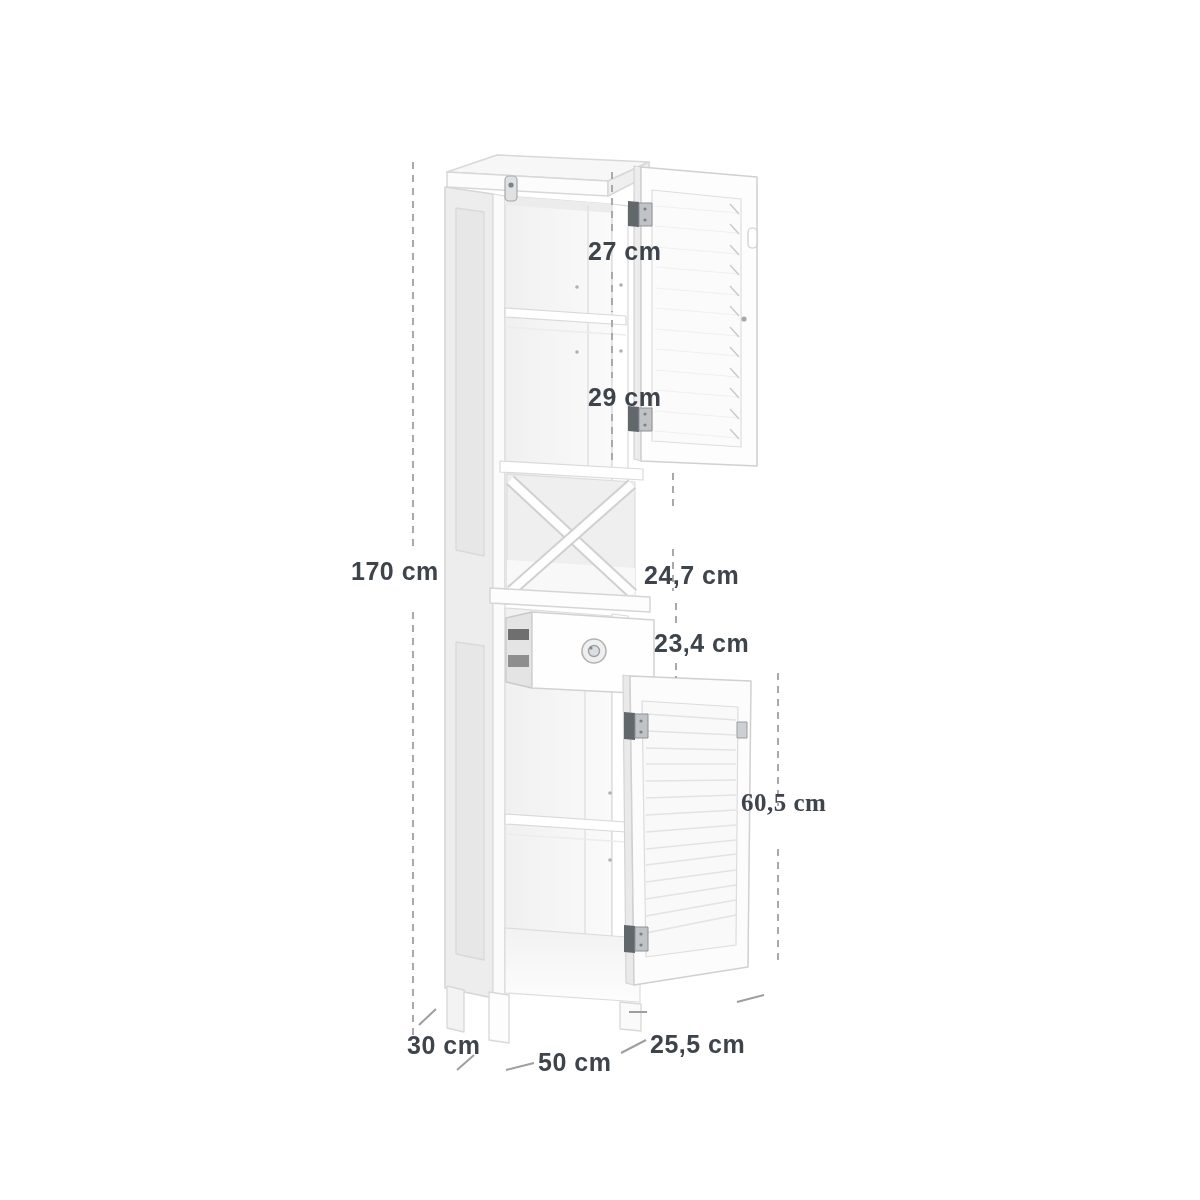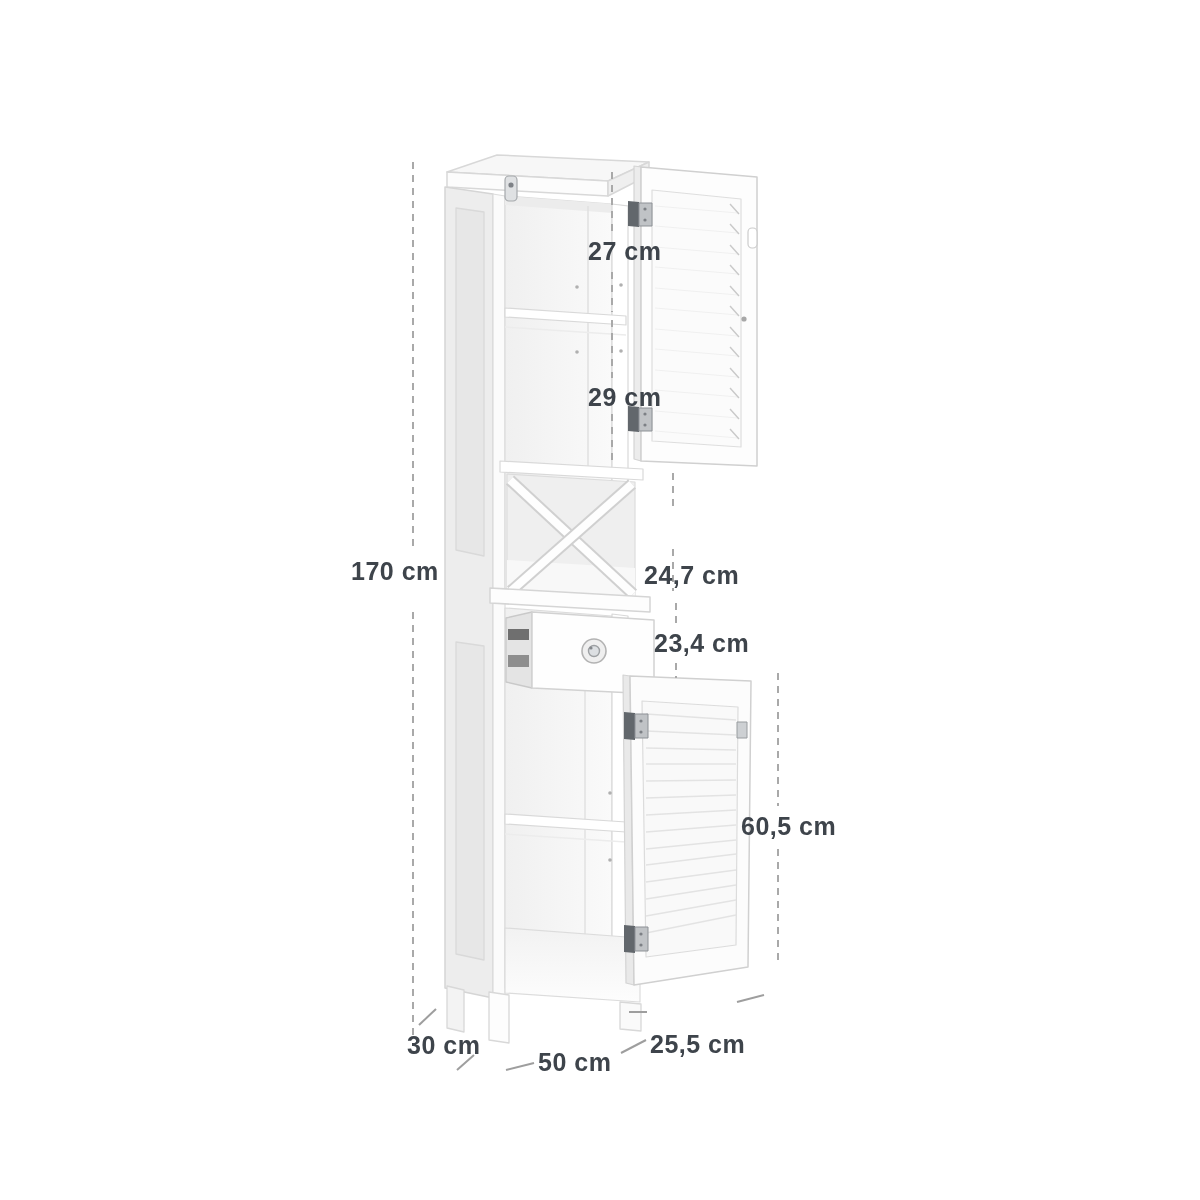--- a/index.html
+++ b/index.html
@@ -242,20 +242,20 @@
   <div class="dim-label" style="left:351px;top:559px;">170 cm</div>
 
   <div class="dim-label" style="left:588px;top:239px;">27 cm</div>
 
   <div class="dim-label" style="left:588px;top:385px;">29 cm</div>
 
   <div class="dim-label" style="left:644px;top:516px;margin-top:47px;">24,7 cm</div>
 
   <div class="dim-label" style="left:654px;top:631px;">23,4 cm</div>
 
-  <div class="dim-label" style="left:741px;top:814px;">60,5 cm</div>
+  <div class="dim-label" style="left:741px;top:790px;font-family:Liberation Serif, serif;">60,5 cm</div>
 
   <div class="dim-label" style="left:650px;top:1000px;margin-top:32px;">25,5 cm</div>
 
   <div class="dim-label" style="left:407px;top:1033px;text-align:right;">30 cm</div>
 
   <div class="dim-label" style="left:538px;top:1050px;">50 cm</div>
 </div>
 
 </body></html>

